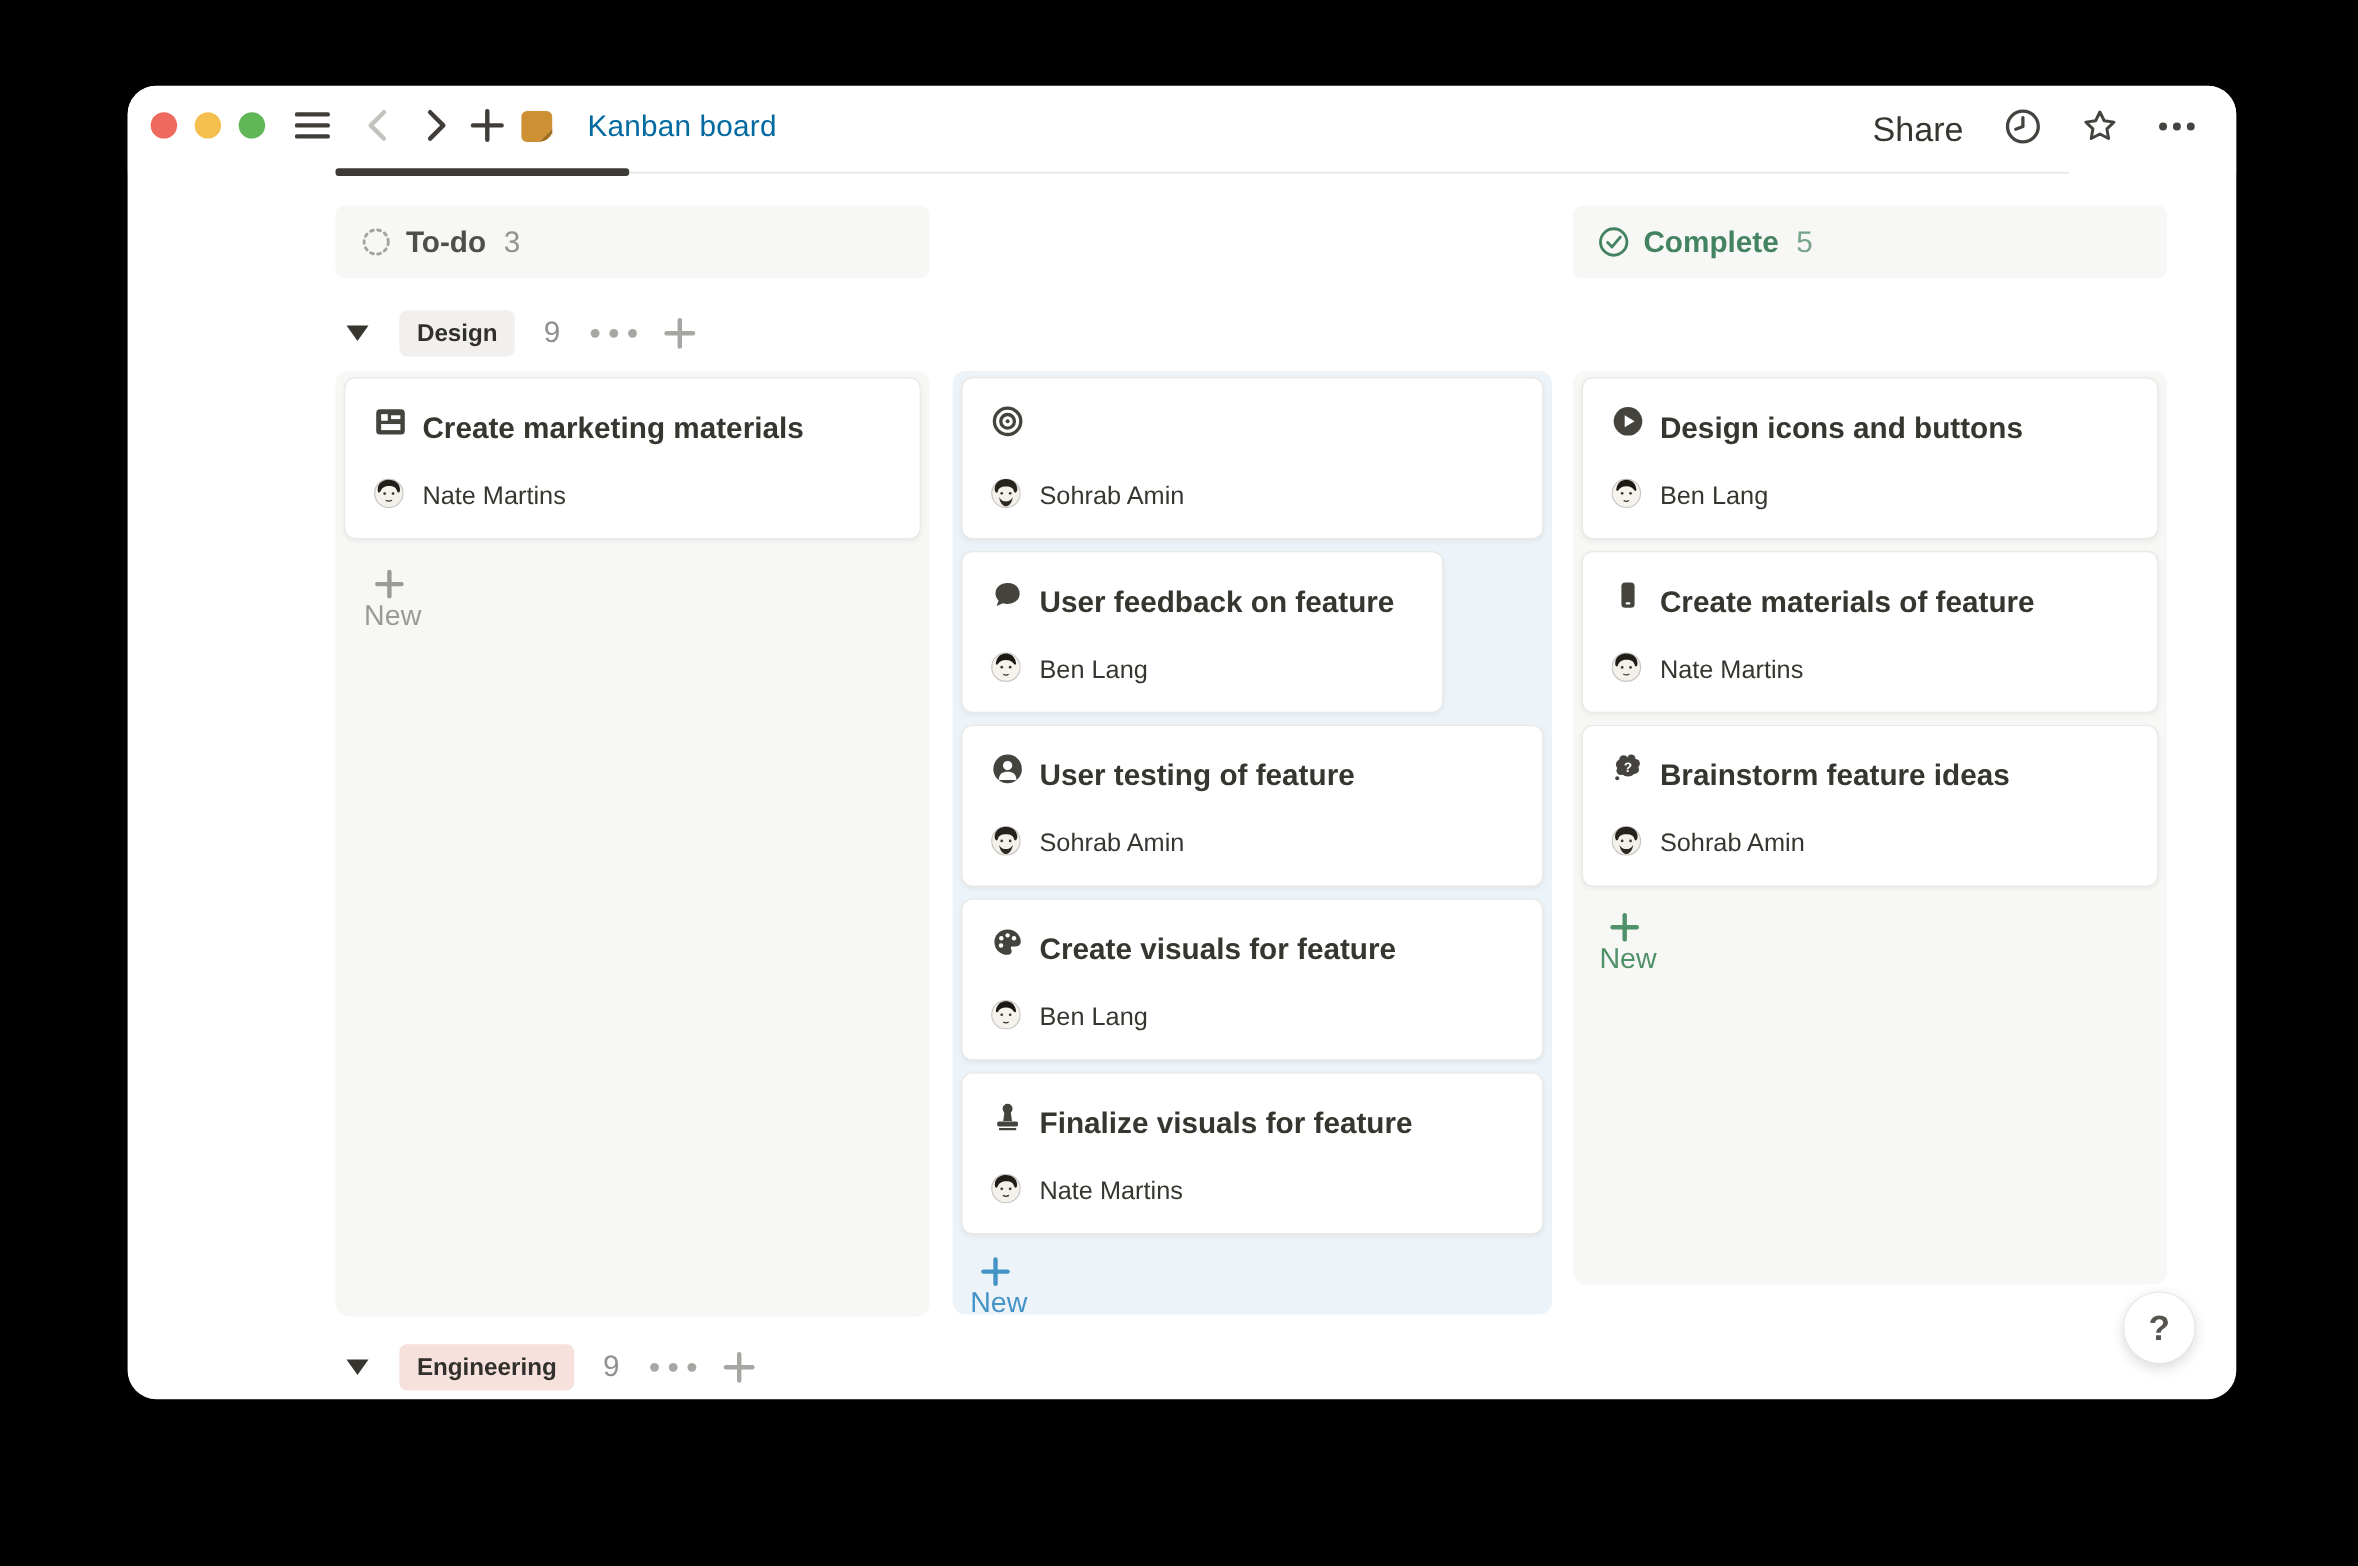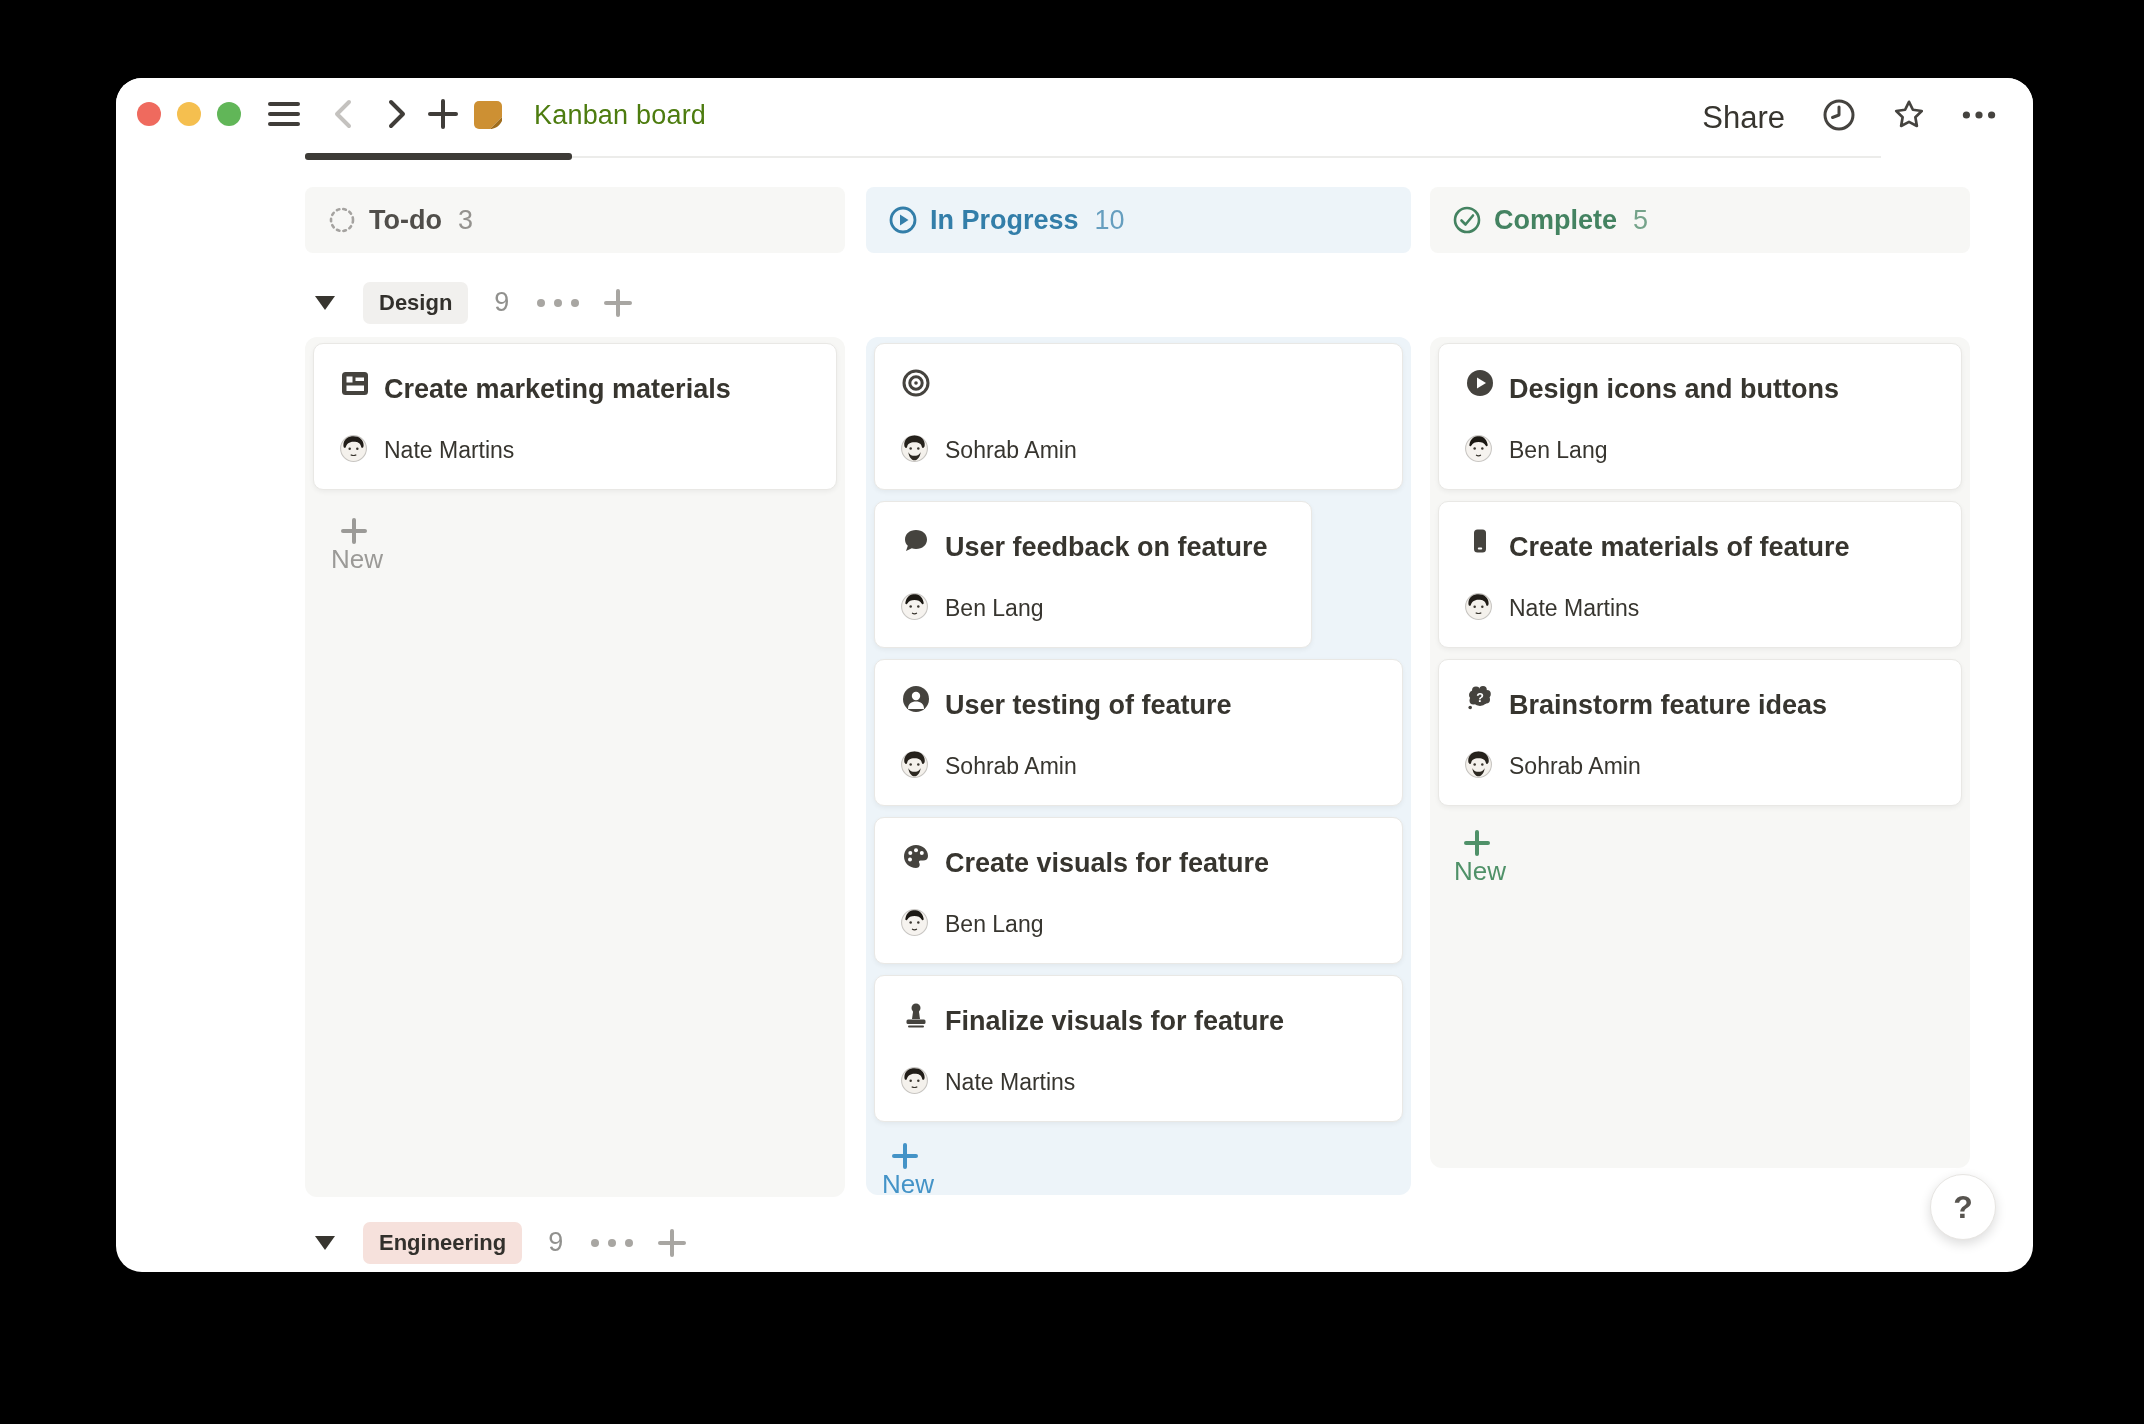--- a/index.html
+++ b/index.html
@@ -13,21 +13,21 @@
   
   .titlebar { position:absolute; left:0; top:0; width:100%; height:79px; background:#fff; }
   .tl { position:absolute; top:24px; width:24px; height:24px; border-radius:50%; }
   .tl.red { left:21px; } .tl.yellow { left:61px; } .tl.green { left:101px; }
   .nav-ico { position:absolute; top:19px; width:34px; height:34px; display:flex; align-items:center; justify-content:center; }
   .hamburger { left:151px; }
   .chev-back { left:211px; }
   .chev-fwd  { left:263px; }
   .plus-nav  { left:310px; }
   .page-ico  { left:355px; top:20px; }
-  .win-title { position:absolute; left:418px; top:22px; font-size:27px; font-weight:500; color:#4d7c0f; letter-spacing:.2px; }
+  .win-title { position:absolute; left:418px; top:22px; font-size:27px; font-weight:500; color:#0369a1; letter-spacing:.2px; }
   .share { position:absolute; right:248px; top:22px; font-size:31px; color:#37352f; }
   .tb-right { position:absolute; top:19px; width:36px; height:36px; display:flex; align-items:center; justify-content:center; }
   .clock-btn { right:176px; } .star-btn { right:106px; } .more-btn { right:36px; }
   .tb-divider { position:absolute; left:189px; top:78px; width:1576px; height:2px; background:#ececea; }
   .tb-divider-dark { position:absolute; left:189px; top:75px; width:267px; height:7px; background:#3d3b37; border-radius:3px; }
   
   .col-header { position:absolute; top:109px; height:66px; border-radius:8px; display:flex; align-items:center; padding-left:22px; }
   .col-header .ch-ico { width:30px; height:30px; margin-right:12px; flex:0 0 auto; }
   .col-header .ch-label { font-size:27px; font-weight:600;text-align:center; }
   .col-header .ch-count { font-size:27px; margin-left:16px; }
@@ -147,30 +147,20 @@
 
     <div class="col-header hdr-todo">
       <span class="ch-ico">
         <svg width="30" height="30" viewBox="0 0 30 30">
             <circle cx="15" cy="15" r="11" fill="none" stroke="#a5a3a0" stroke-width="2.6" stroke-dasharray="2.6 4" stroke-linecap="round"></circle>
           </svg>
       </span>
       <span class="ch-label">To-do</span>
       <span class="ch-count">3</span>
     </div>
-    <div class="col-header hdr-prog">
-      <span class="ch-ico">
-        <svg width="30" height="30" viewBox="0 0 30 30">
-          <circle cx="15" cy="15" r="12" fill="none" stroke="#337ea9" stroke-width="2.8"></circle>
-          <path d="M12 9.5 L20.5 15 L12 20.5 Z" fill="#337ea9"></path>
-        </svg>
-      </span>
-      <span class="ch-label">In Progress</span>
-      <span class="ch-count">10</span>
-    </div>
     <div class="col-header hdr-done">
       <span class="ch-ico">
         <svg width="30" height="30" viewBox="0 0 30 30">
           <circle cx="15" cy="15" r="12" fill="none" stroke="#448361" stroke-width="2.6"></circle>
           <path d="M9.5 15.5 L13.5 19.5 L21 10.5" fill="none" stroke="#448361" stroke-width="2.6" stroke-linecap="round" stroke-linejoin="round"></path>
         </svg>
       </span>
       <span class="ch-label">Complete</span>
       <span class="ch-count">5</span>
     </div>

